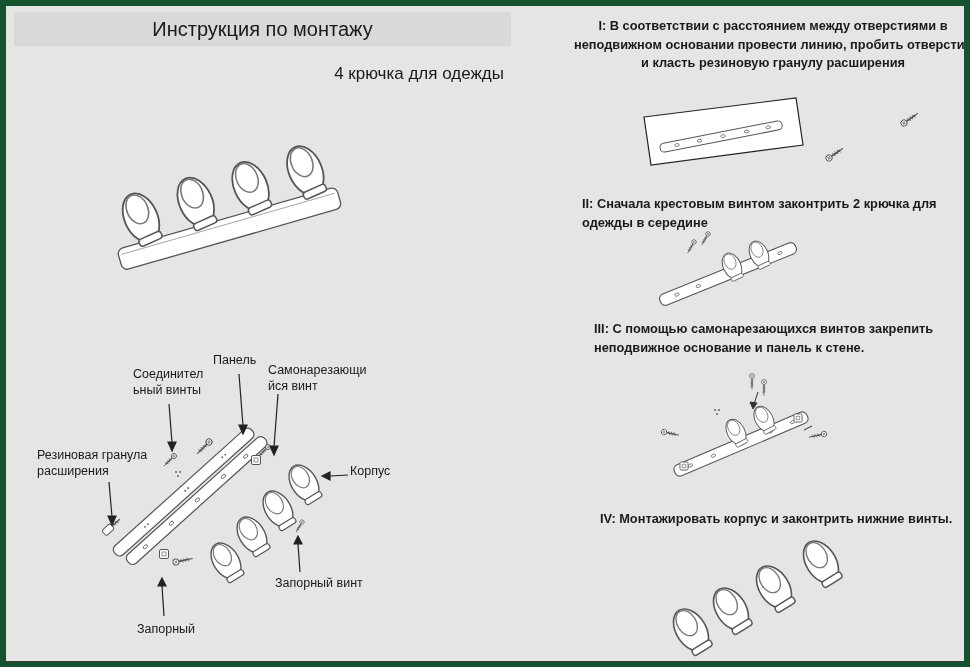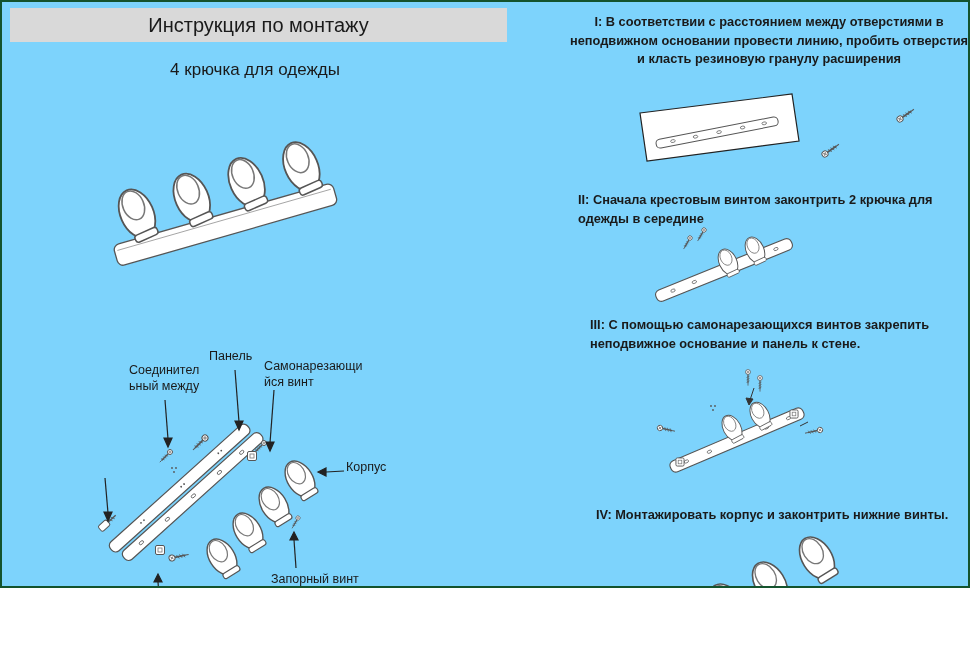--- a/index.html
+++ b/index.html
@@ -1,22 +1,22 @@
 <!DOCTYPE html>
 <html><head>
 <meta charset="utf-8">
 <style>
   * { margin:0; padding:0; box-sizing:border-box; }
   html,body { background:#ffffff; }
   body { font-family:"Liberation Sans", sans-serif; color:#1a1a1a; }
-  .page { position:relative; width:970px; height:588px; background:#7dd3fc; border:2px solid #14532d; overflow:hidden; }
+  .page { position:relative; width:970px; height:667px; background:#e5e5e5; border:6px solid #14532d; overflow:hidden; }
 
   .title-bar { position:absolute; left:8px; top:6px; width:497px; height:34px;
                background:#d9d9d9; text-align:center; line-height:34px; font-size:20px; }
-  .subtitle  { position:absolute; left:8px; top:58px; width:490px; text-align:center; font-size:17px; }
+  .subtitle  { position:absolute; left:8px; top:58px; width:490px; text-align:right; font-size:17px; }
 
   .lbl { position:absolute; font-size:12.5px; line-height:1.25; }
   .lbl.brk { word-break:break-all; }
 
   .step-text { position:absolute; font-size:12.8px; line-height:1.45;font-weight:bold; }
   .step-text.center { text-align:center; }
 
   svg.diagram { position:absolute; overflow:visible; }
 
   .bottom-strip { position:absolute; left:0; top:662px; width:185px; height:5px; background:#4472c4; }
@@ -116,22 +116,23 @@
       <line x1="342" y1="129" x2="324" y2="130"></line> 
         <polygon points="316,130 324,126 324,134"></polygon>
       <line x1="294" y1="226" x2="292" y2="198"></line> 
         <polygon points="292,190 288,198 296,198"></polygon>
       <line x1="158" y1="270" x2="156" y2="240"></line> 
         <polygon points="156,232 152,240 160,240"></polygon>
     </g>
   </svg>
 
   <div class="lbl" style="left:207px; top:347px;">Панель</div>
-  <div class="lbl brk" style="left:127px; top:361px; width:76px;">Соединительный между</div>
+  <div class="lbl brk" style="left:127px; top:361px; width:76px;">Соединительный винты</div>
   <div class="lbl brk" style="left:262px; top:357px; width:102px;">Самонарезающийся винт</div>
+  <div class="lbl" style="left:31px; top:442px; width:112px;">Резиновая гранула расширения</div>
   <div class="lbl" style="left:344px; top:458px;">Корпус</div>
   <div class="lbl" style="left:259px; top:570px; width:95px;margin-left:10px;">Запорный винт</div>
   <div class="lbl" style="left:131px; top:616px;">Запорный</div>
 
   <div class="step-text center" style="left:566px; top:11px; width:402px;">I: В соответствии с расстоянием между отверстиями в неподвижном основании провести линию, пробить отверстия и класть резиновую гранулу расширения</div>
 
   <svg class="diagram" style="left:560px; top:84px;" width="410" height="96" viewBox="0 0 410 96">
     <polygon points="78,27 230,8 237,55 85,75" fill="#fff" stroke="#222" stroke-width="1.2"></polygon>
     <g transform="translate(155,46) rotate(-11)">
       <rect x="-62" y="-4" width="124" height="9" rx="4" fill="#fff" stroke="#555" stroke-width="1"></rect>

